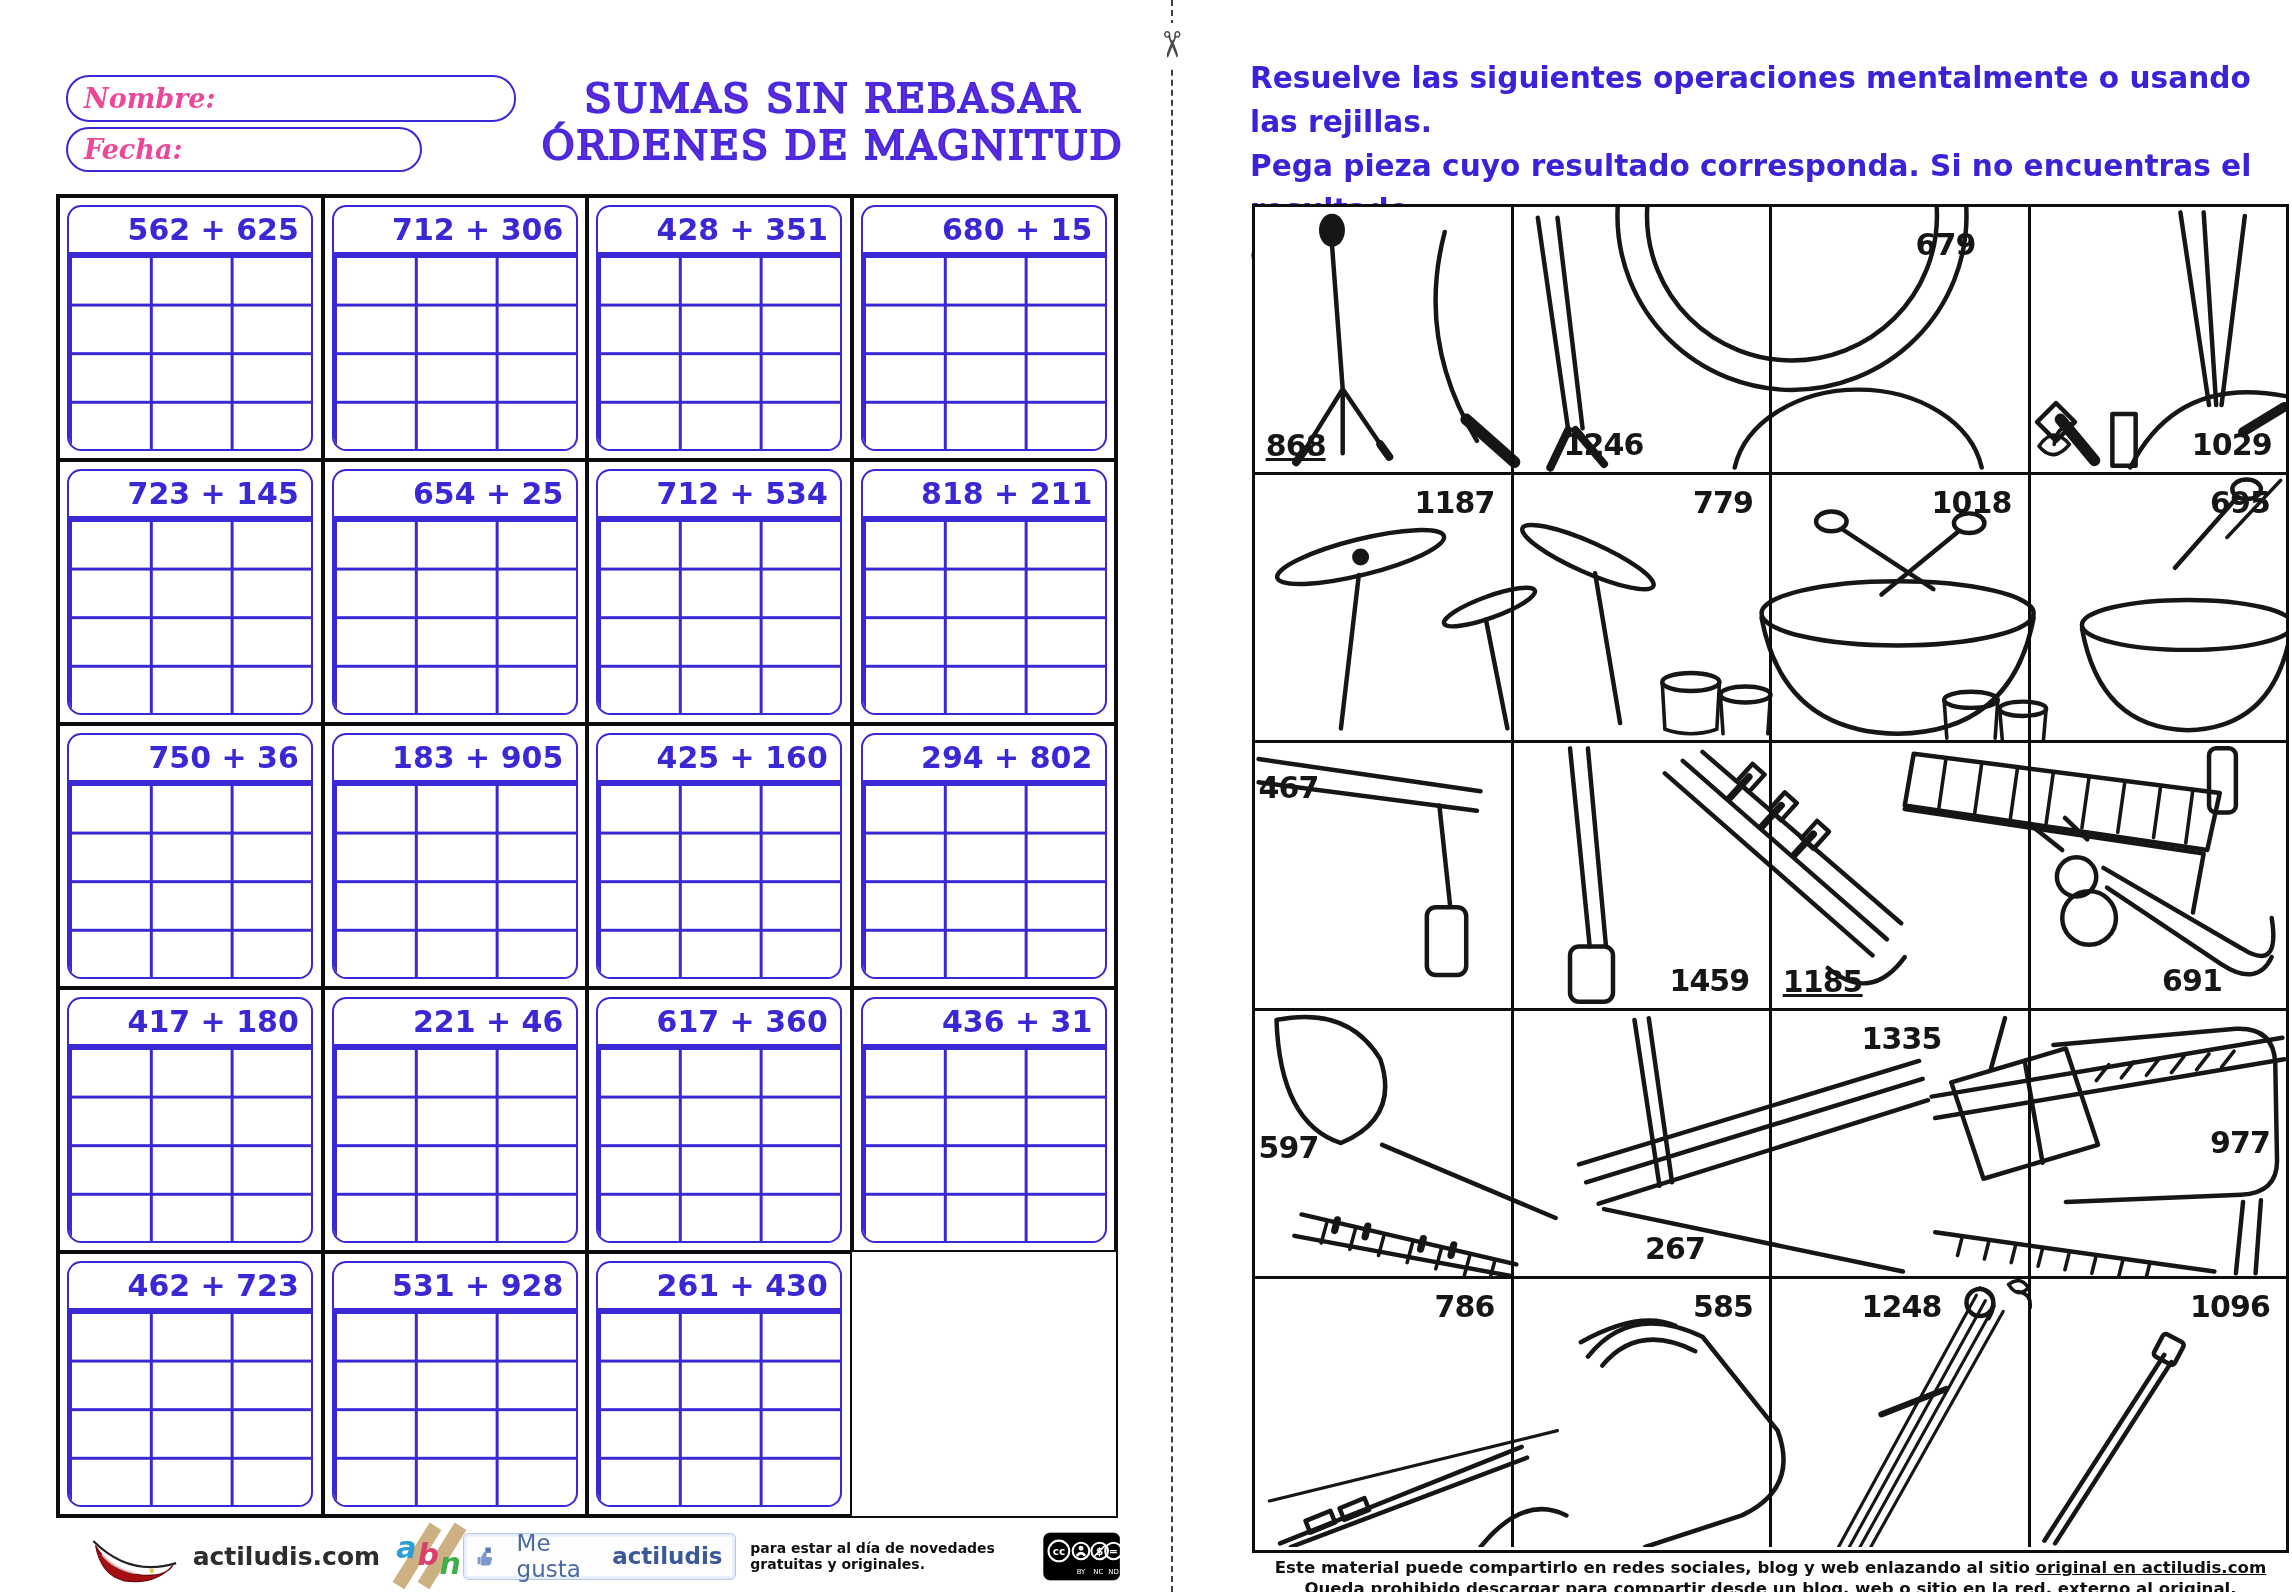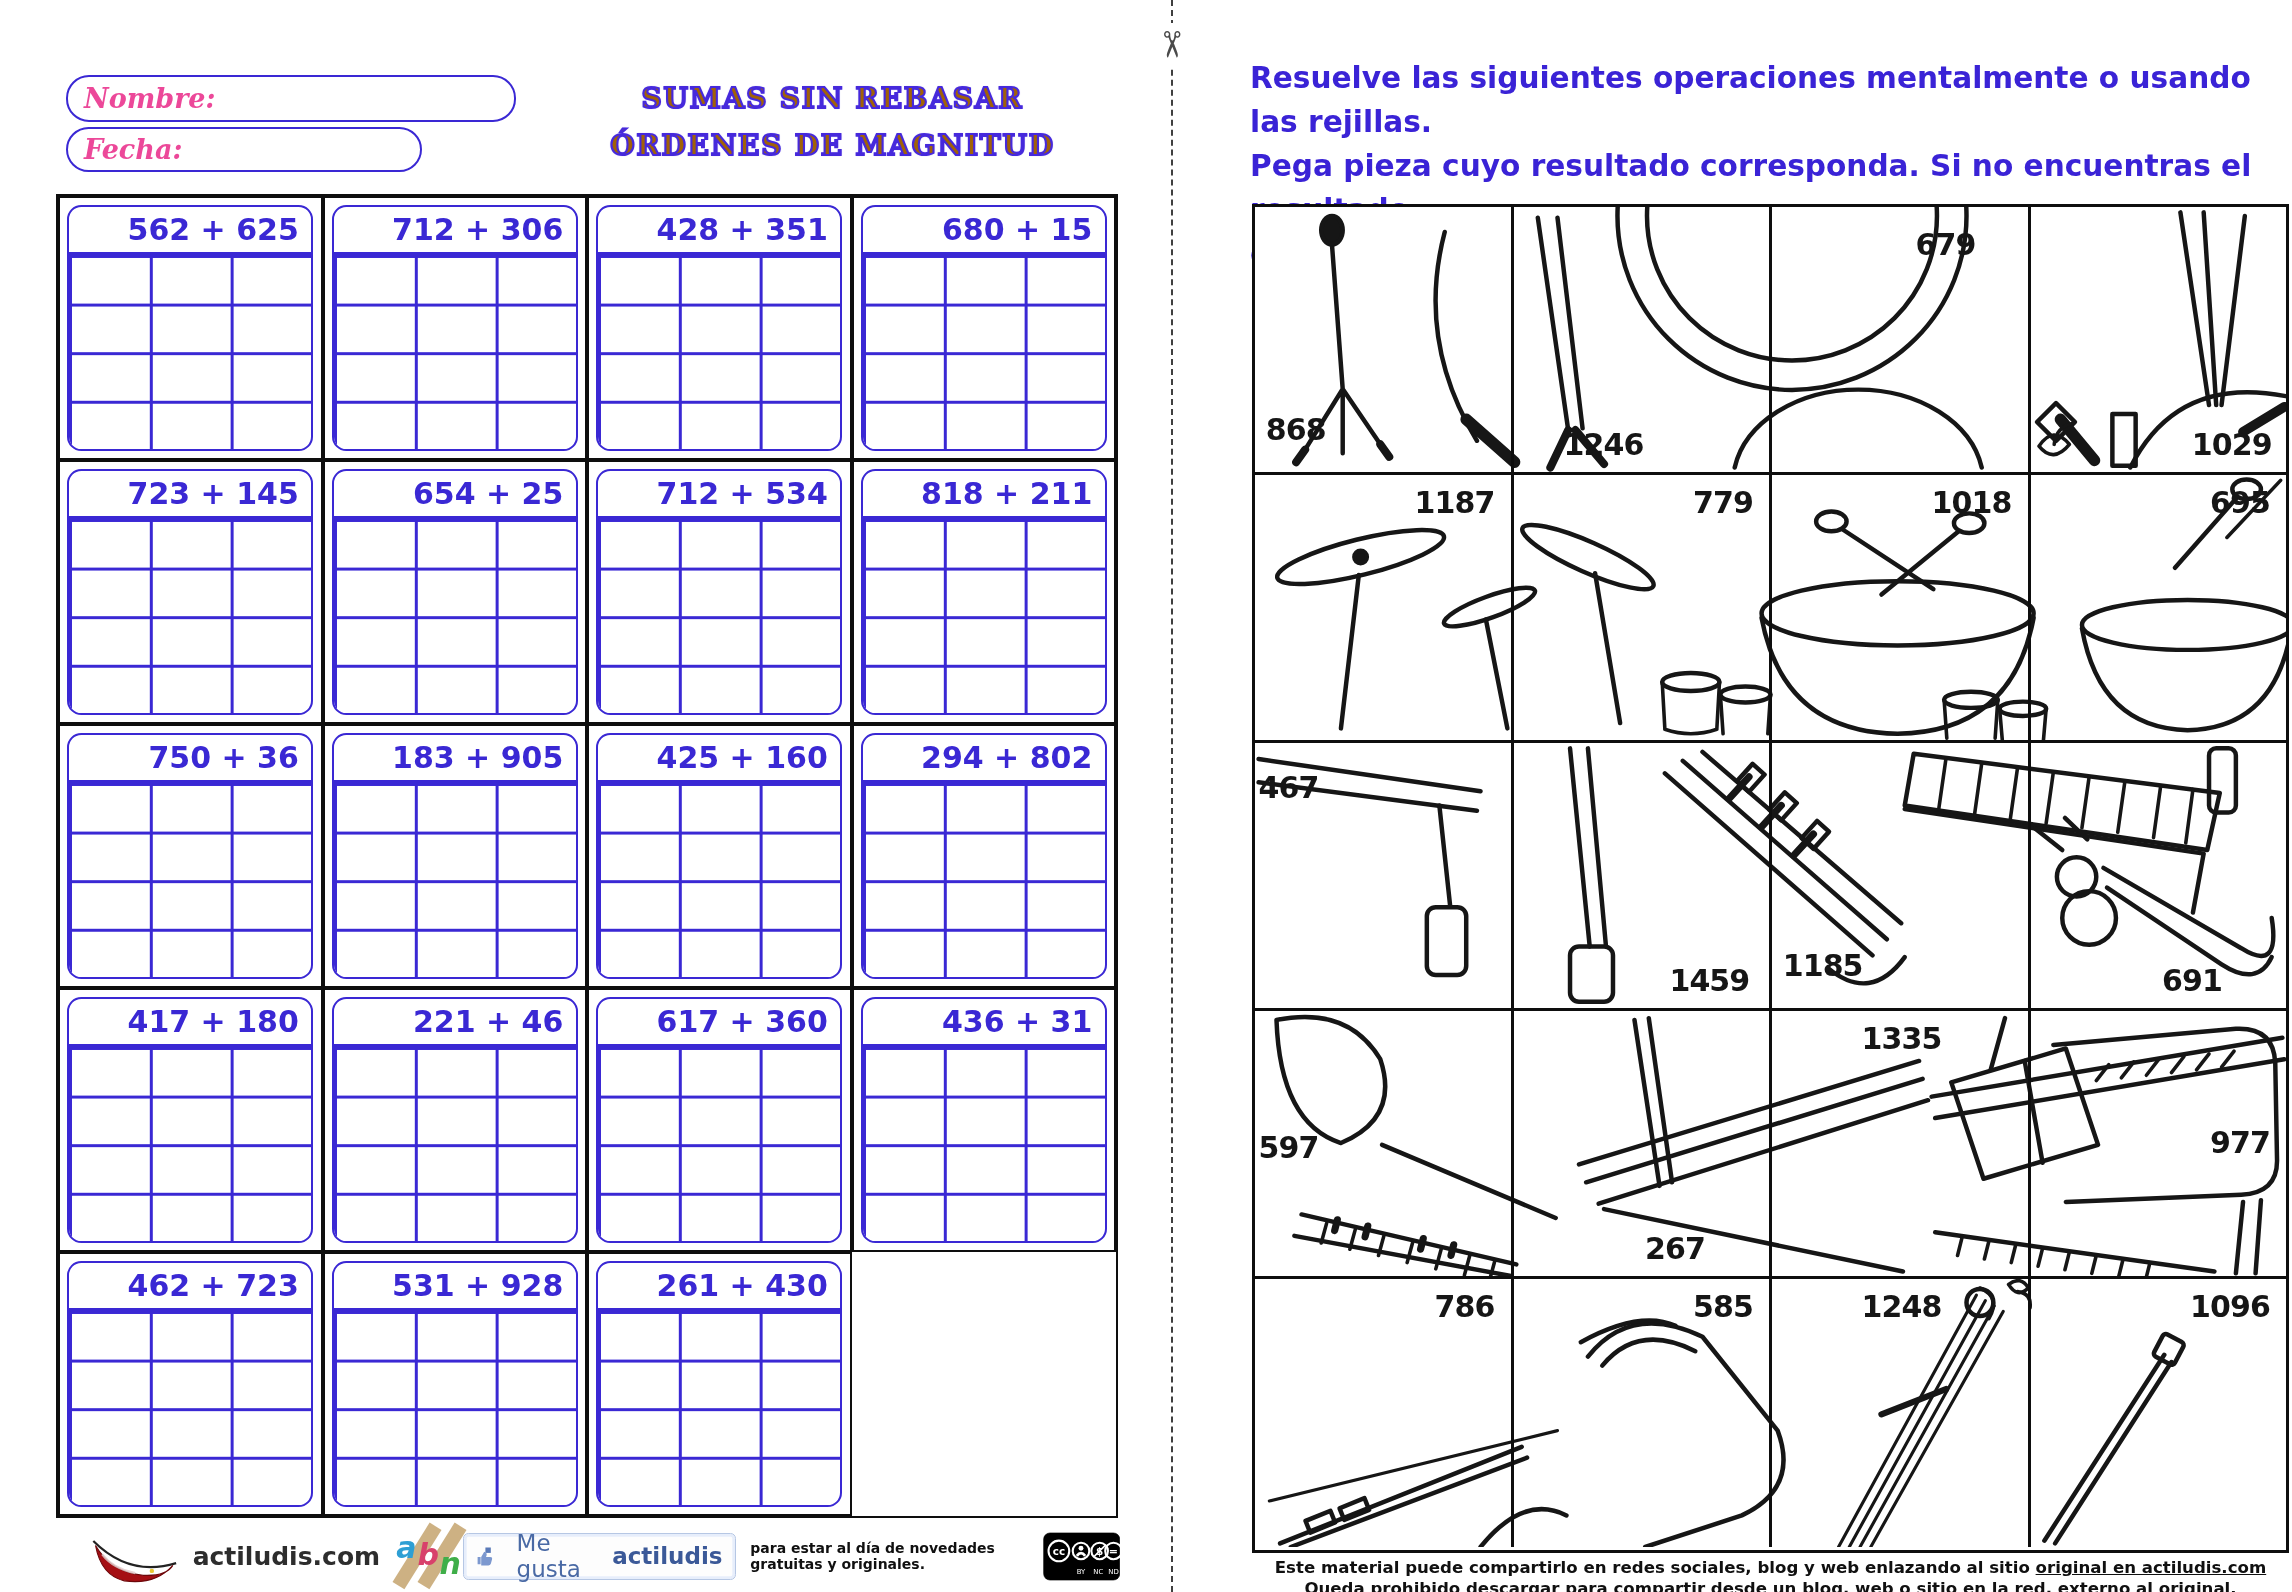--- a/index.html
+++ b/index.html
@@ -5,21 +5,21 @@
   html,body{margin:0;padding:0;background:#ffffff;width:2293px;height:1592px;overflow:hidden;}
   #stage{position:relative;width:2293px;height:1592px;background:#ffffff;font-family:"DejaVu Sans",sans-serif;}
 
   
   .field-box{position:absolute;border:2.7px solid #3a28d4;border-radius:23px;background:#fff;display:flex;align-items:center;padding-left:16px;box-sizing:border-box;}
   .field-box .lbl{font:italic 700 27px "DejaVu Serif",serif;color:#ec4899;}
   #name-box{left:66px;top:75px;width:450px;height:47px;}
   #date-box{left:66px;top:127px;width:356px;height:45px;}
 
   #ws-title{position:absolute;left:537px;top:75px;width:591px;text-align:center;}
-  #ws-title .tl{display:block;font-family:"DejaVu Serif",serif;font-weight:bold;font-size:28px;line-height:47px;letter-spacing:1.8px;color:#a16207;-webkit-text-stroke:2.1px #4629dc;text-shadow:0 0 0.9px #4629dc,0 0 1.8px #4629dc;}
+  #ws-title .tl{display:block;font-family:"DejaVu Serif",serif;font-weight:normal;font-size:40px;line-height:47px;letter-spacing:1.8px;color:#6d28d9;-webkit-text-stroke:2.1px #4629dc;text-shadow:0 0 0.9px #4629dc,0 0 1.8px #4629dc;}
 
   #sum-grid{position:absolute;left:56px;top:194px;width:1062px;height:1324px;box-sizing:border-box;border:2.7px solid #0e0e0e;display:grid;grid-template-columns:repeat(4,1fr);grid-template-rows:repeat(5,1fr);}
   .lcell{border:2.2px solid #0e0e0e;display:flex;box-sizing:border-box;background:#fff;}
   .card{flex:1;margin:7.2px;border:2.7px solid #3a28d4;border-radius:14.3px;display:flex;flex-direction:column;overflow:hidden;background:#fff;}
   .card-title{height:45px;display:flex;align-items:center;justify-content:flex-end;padding-right:12.5px;font:700 30px "DejaVu Sans",sans-serif;color:#3a28d4;border-bottom:3.6px solid #3a28d4;letter-spacing:0px;}
   .rejilla{flex:1;background-image:linear-gradient(to right,#3a28d4 2.7px,transparent 2.7px),linear-gradient(to bottom,#3a28d4 2.7px,transparent 2.7px);background-size:33.4% 100%,100% 25.05%;}
 
   
   #footer-left{position:absolute;left:90px;top:1521px;width:1030px;height:70px;display:flex;align-items:center;gap:14.3px;}
   #site-name{font:700 25px "DejaVu Sans",sans-serif;color:#2d2d2d;white-space:nowrap;}
@@ -42,21 +42,21 @@
   #instructions span{display:block;}
 
   #puzzle-grid{position:absolute;left:1252px;top:204px;width:1037px;height:1349px;box-sizing:border-box;border:3.6px solid #0e0e0e;background:#fff;}
   .prow{position:relative;height:268px;display:flex;border-bottom:3.6px solid #0e0e0e;box-sizing:border-box;}
   .prow:last-child{border-bottom:none;}
   .sketch{position:absolute;left:0;top:0;width:100%;height:100%;z-index:0;}
   .pcell{flex:1;position:relative;border-right:3.6px solid #0e0e0e;z-index:1;}
   .pcell:last-child{border-right:none;}
   .pnum{position:absolute;font:700 30px/1 "DejaVu Sans",sans-serif;color:#161616;letter-spacing:-0.9px;z-index:2;}
   .pos-tr{top:12.5px;right:16px;}   .pos-tr679{top:23px;right:52px;}
-  .pos-tr3{top:12.5px;right:86px;}  .pos-bl{bottom:27px;left:10.7px;}
+  .pos-tr3{top:12.5px;right:86px;}  .pos-bl{bottom:11px;left:10.7px;text-decoration:underline;}
   .pos-bl2{bottom:12.5px;left:50px;}.pos-br{bottom:12.5px;right:14.3px;}
   .pos-br2{bottom:12.5px;right:64px;}.pos-brr{bottom:12.5px;right:19.7px;}
   .pos-tl467{top:30px;left:3.6px;}  .pos-ml{top:46%;left:3.6px;}  .pos-mr{top:44%;right:16px;}
 
   #footer-right{position:absolute;left:1252px;top:1558px;width:1037px;text-align:center;font:700 16.6px/20.6px "DejaVu Sans",sans-serif;color:#101010;}
   #footer-right .u{text-decoration:underline;}
 
   .sk{stroke:#161616;stroke-width:5;fill:none;stroke-linecap:round;stroke-linejoin:round;}
 </style>
 </head>

